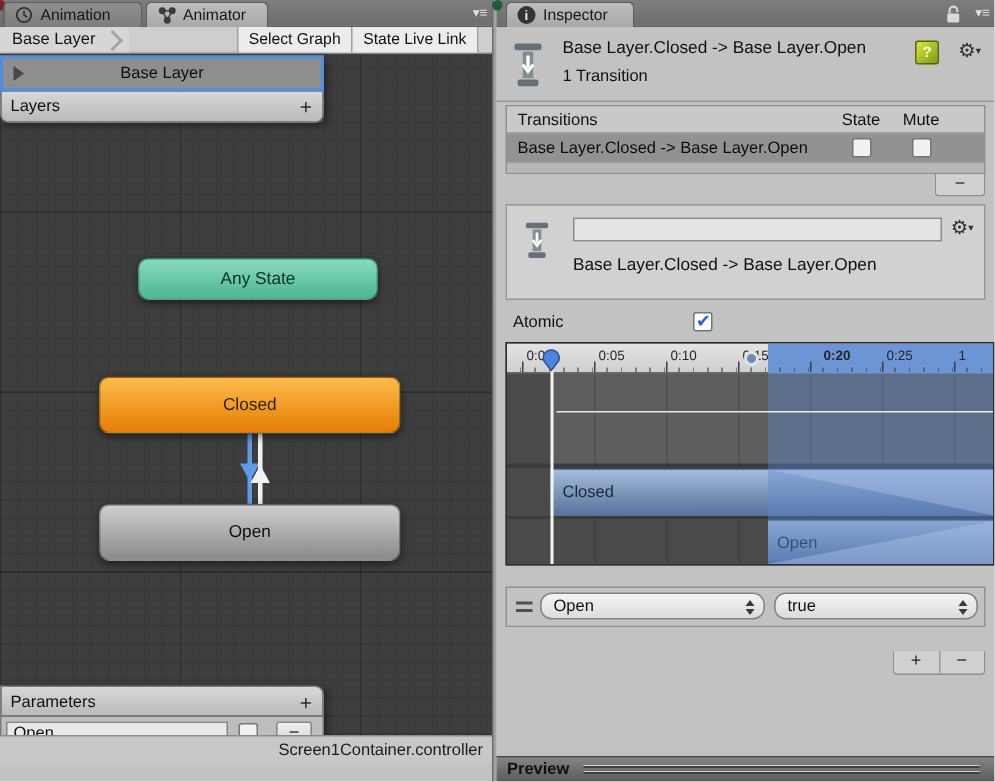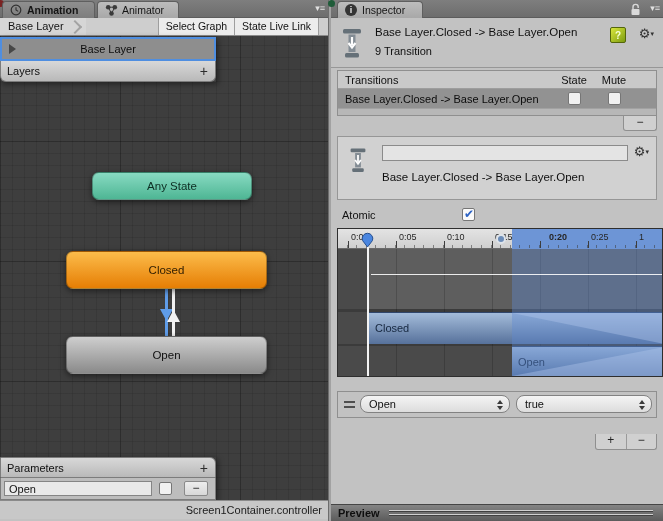--- a/index.html
+++ b/index.html
@@ -8,21 +8,21 @@
          -webkit-font-smoothing:antialiased; }
   .app { position:relative; width:663px; height:521px; background:#c2c2c2; overflow:hidden; }
 
   
   .tabbar { position:absolute; top:0; left:0; right:0; height:18px;
             background:linear-gradient(#7e7e7e,#6d6d6d); border-bottom:1px solid #5c5c5c; }
   .tab { position:absolute; top:1px; height:17px; line-height:17px; border-radius:4px 4px 0 0;
          font-size:10.5px; color:#151515; padding:0 8px 0 24px; border:1px solid #5f5f5f; border-bottom:none; }
   .tab .ticon { position:absolute; left:7px; top:2px; }
   .tab.active { background:linear-gradient(#bdbdbd,#a8a8a8); }
-  .tab.inactive { background:linear-gradient(#8f8f8f,#7d7d7d);font-weight:bold; }
+  .tab.inactive { background:linear-gradient(#8f8f8f,#7d7d7d); }
   .paneicons { position:absolute; right:3px; top:3px; color:#e0e0e0; font-size:9px; letter-spacing:0; }
   .cb { width:13px; height:13px; background:#f1f1f1; border:1px solid #767676; border-radius:2px;
         position:relative; }
   .cb .mark { position:absolute; left:1px; top:-2px; font-size:12px; color:#2c62c4; }
   .btnish { background:linear-gradient(#ededed,#d8d8d8); border:1px solid #8a8a8a; border-radius:2px;
             text-align:center; color:#222; }
   .dot { position:absolute; width:7px; height:7px; border-radius:50%; top:0px; }
 
   
   .animator { position:absolute; left:0; top:0; width:328px; height:521px; background:#c2c2c2; }
@@ -62,21 +62,21 @@
             position:relative; line-height:20px; padding-left:6px; color:#101010; }
   .subhdr .plusbtn, .subhdr .minusbtn { position:absolute; right:7px; top:0; font-size:14px; color:#2c2c2c; }
   .layerscard { top:37px; } .layerscard .subhdr { border-top:none; border-radius:0 0 6px 6px; }
   .paramscard { top:457px; } .paramscard .subhdr { border-radius:0 6px 0 0; }
   .paramrow { height:22px; background:#bdbdbd; border:1px solid #7c7c7c; border-top:none; position:relative; }
   .paramfield { position:absolute; left:3px; top:3px; width:148px; height:15px; background:#e9e9e9;
                 border:1px solid #858585; font-size:11px; padding:0 4px; color:#111; font-family:inherit; }
   .paramrow .cb { position:absolute; left:158px; top:4px; }
   .paramrow .rm { position:absolute; right:7px; top:3px; width:24px; height:15px; line-height:13px; font-size:12px; }
 
-  .statusbar { position:absolute; bottom:2px; left:0; width:328px; height:19px; background:#c8c8c8;
+  .statusbar { position:absolute; bottom:12px; left:0; width:328px; height:19px; background:#c8c8c8;
                border-top:1px solid #8a8a8a; line-height:18px; text-align:right; padding-right:6px; color:#1c1c1c; }
   .splitter { position:absolute; left:328px; top:0; width:3px; height:521px; background:#a2a2a2;
               border-left:1px solid #6d6d6d; }
 
   
   .inspector { position:absolute; left:331px; top:0; width:332px; height:521px; background:#c2c2c2; }
   .ihead { position:absolute; top:18px; left:0; right:0; height:50px; border-bottom:1px solid #979797; }
   .ihead .title { position:absolute; left:44px; top:8px; font-size:11.5px; color:#101010; }
   .ihead .subtitle { position:absolute; left:44px; top:27px; color:#101010; }
   .ihead .ticon2 { position:absolute; left:9px; top:8px; }
@@ -274,21 +274,21 @@
     <div class="ihead">
       <span class="ticon2">
         <svg width="24" height="34" viewBox="0 0 24 34">
           <rect x="3" y="3" width="18" height="4.5" rx="1.5" fill="#657078"></rect>
           <rect x="5" y="27" width="14" height="4.5" rx="1.5" fill="#657078"></rect>
           <rect x="8.5" y="8.5" width="7" height="17.5" fill="#838c94"></rect>
           <path d="M12 11 V19 M8.5 17 L12 21.5 L15.5 17" stroke="#fdfdfd" stroke-width="2.2" fill="none"></path>
         </svg>
       </span>
       <span class="title">Base Layer.Closed -&gt; Base Layer.Open</span>
-      <span class="subtitle">9 Transition</span>
+      <span class="subtitle">1 Transition</span>
       <span class="bookicon"><span>?</span></span>
       <span class="gear"><span>⚙</span><i>▾</i></span>
     </div>
 
     <div class="groupbox" style="top:70px;">
       <div class="gb-hdr">
         <span class="lbl">Transitions</span>
         <span class="col40">State</span>
         <span class="col40">Mute</span>
         <span class="colpad"></span>

